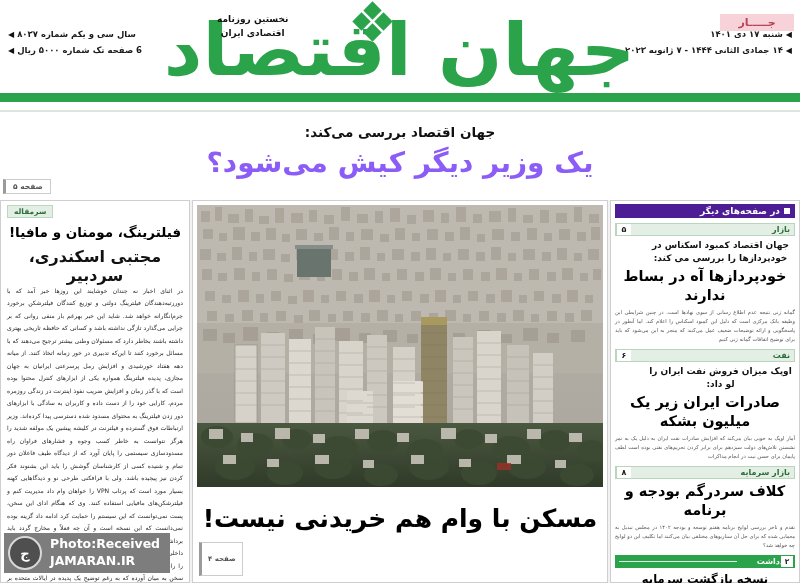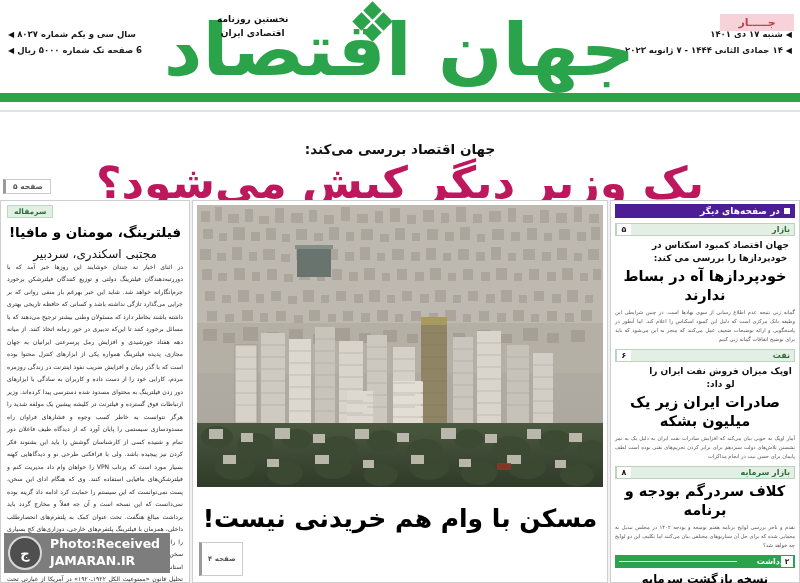--- a/index.html
+++ b/index.html
@@ -93,28 +93,29 @@
     position: absolute; bottom: 0px; left: 0;
     width: 800px; height: 2px; background: #d9e8dd;
   }
 
   
   .headline-zone {
     position: relative;
     width: 800px; height: 88px;
     background: #ffffff;
     text-align: center;
-    padding-top: 29px;
+    padding-top: 12px;
   }
   .kicker {
     font-size: 13.5px; font-weight: bold; color: #111;
     direction: rtl; letter-spacing: 0px;
   }
   .main-headline {
-    font-size: 44px; font-weight: bold; color: #be185d;
+    margin-top: 6px;
+    font-size: 28px; font-weight: bold; color: #8b5cf6;
     direction: rtl; letter-spacing: -0.5px;
   }
 
   
   .body-zone {
     position: relative;
     width: 800px; height: 383px;
     background: #f2f2f2;
   }
 
@@ -213,21 +214,21 @@
     color: #2c6e3a; font-size: 7.5px; font-weight: bold;
     padding: 1px 6px; display: inline-block;
     float: left; margin-bottom: 4px;
   }
   .ed-title {
     clear: both;
     font-size: 13.5px; font-weight: bold; color: #000;
     text-align: center; padding-top: 2px; margin-bottom: 7px;
   }
   .ed-author {
-    font-size: 12px; font-weight: normal; color: #111;
+    font-size: 16px; font-weight: bold; color: #111;
     text-align: center; 
   }
   .ed-body {
     font-size: 6.1px; color: #2a2a2a; line-height: 2.05;
     text-align: justify;
   }
 
   
   .page-badge-left {
     position: absolute; top: -22px; left: 2px;

